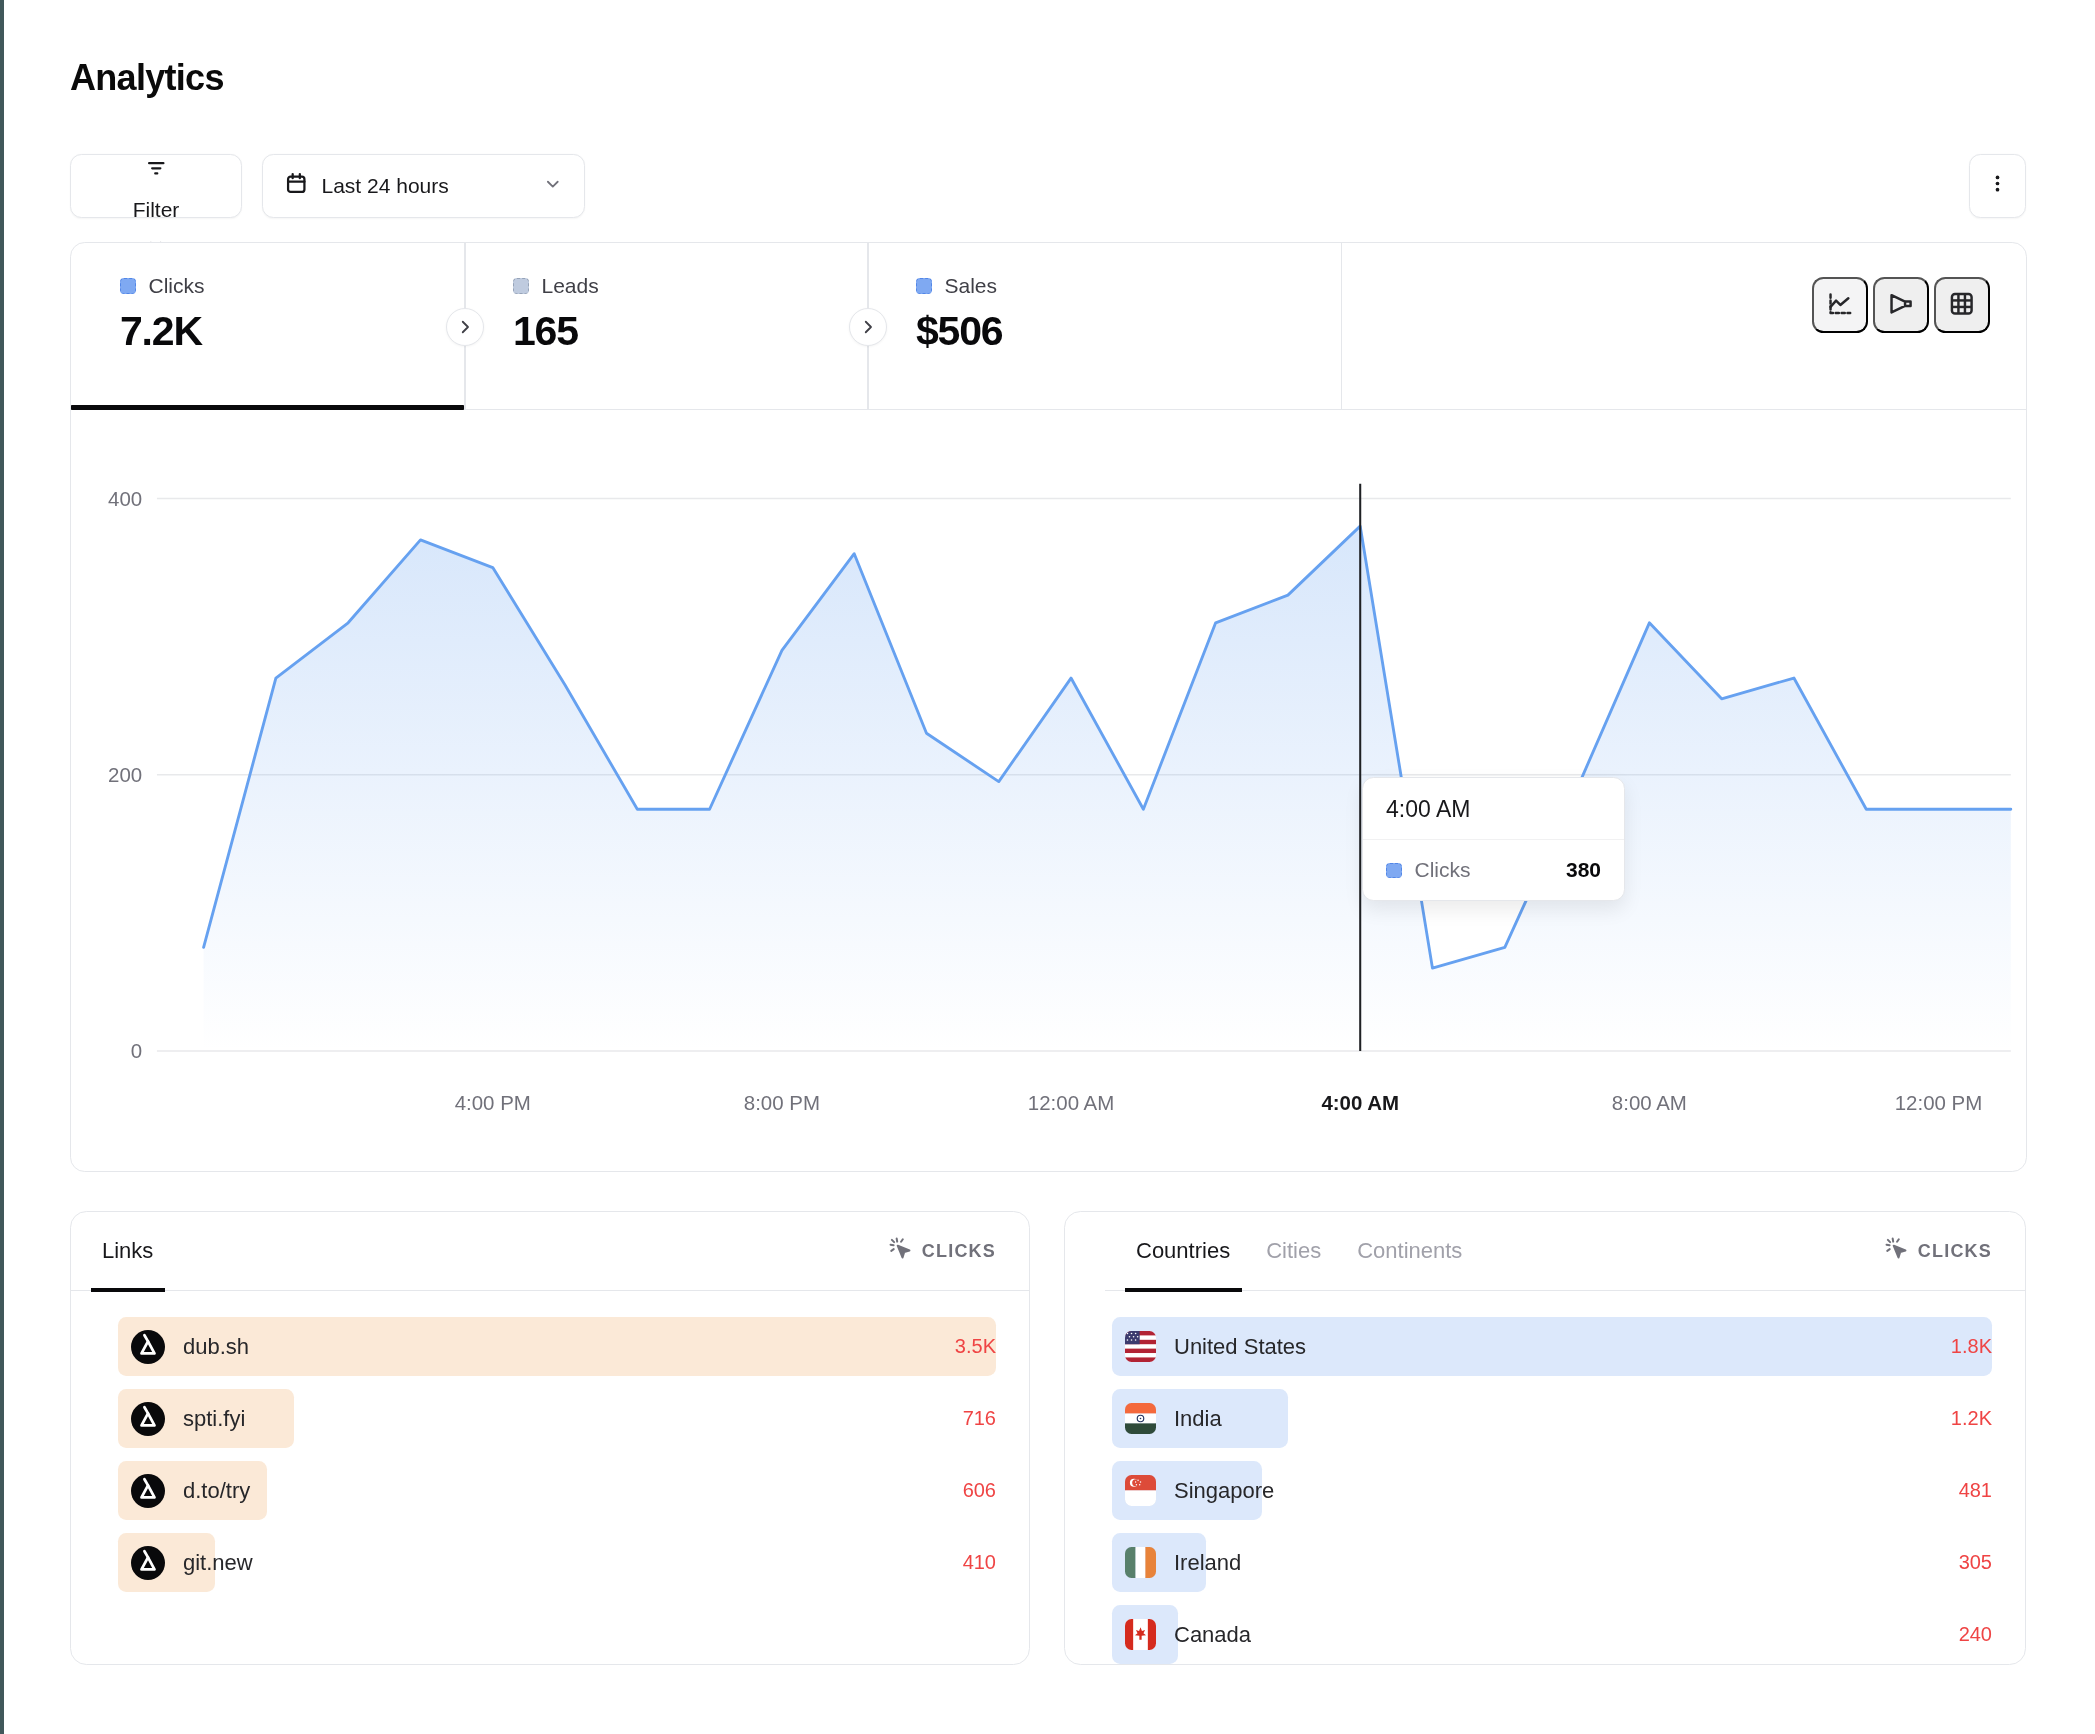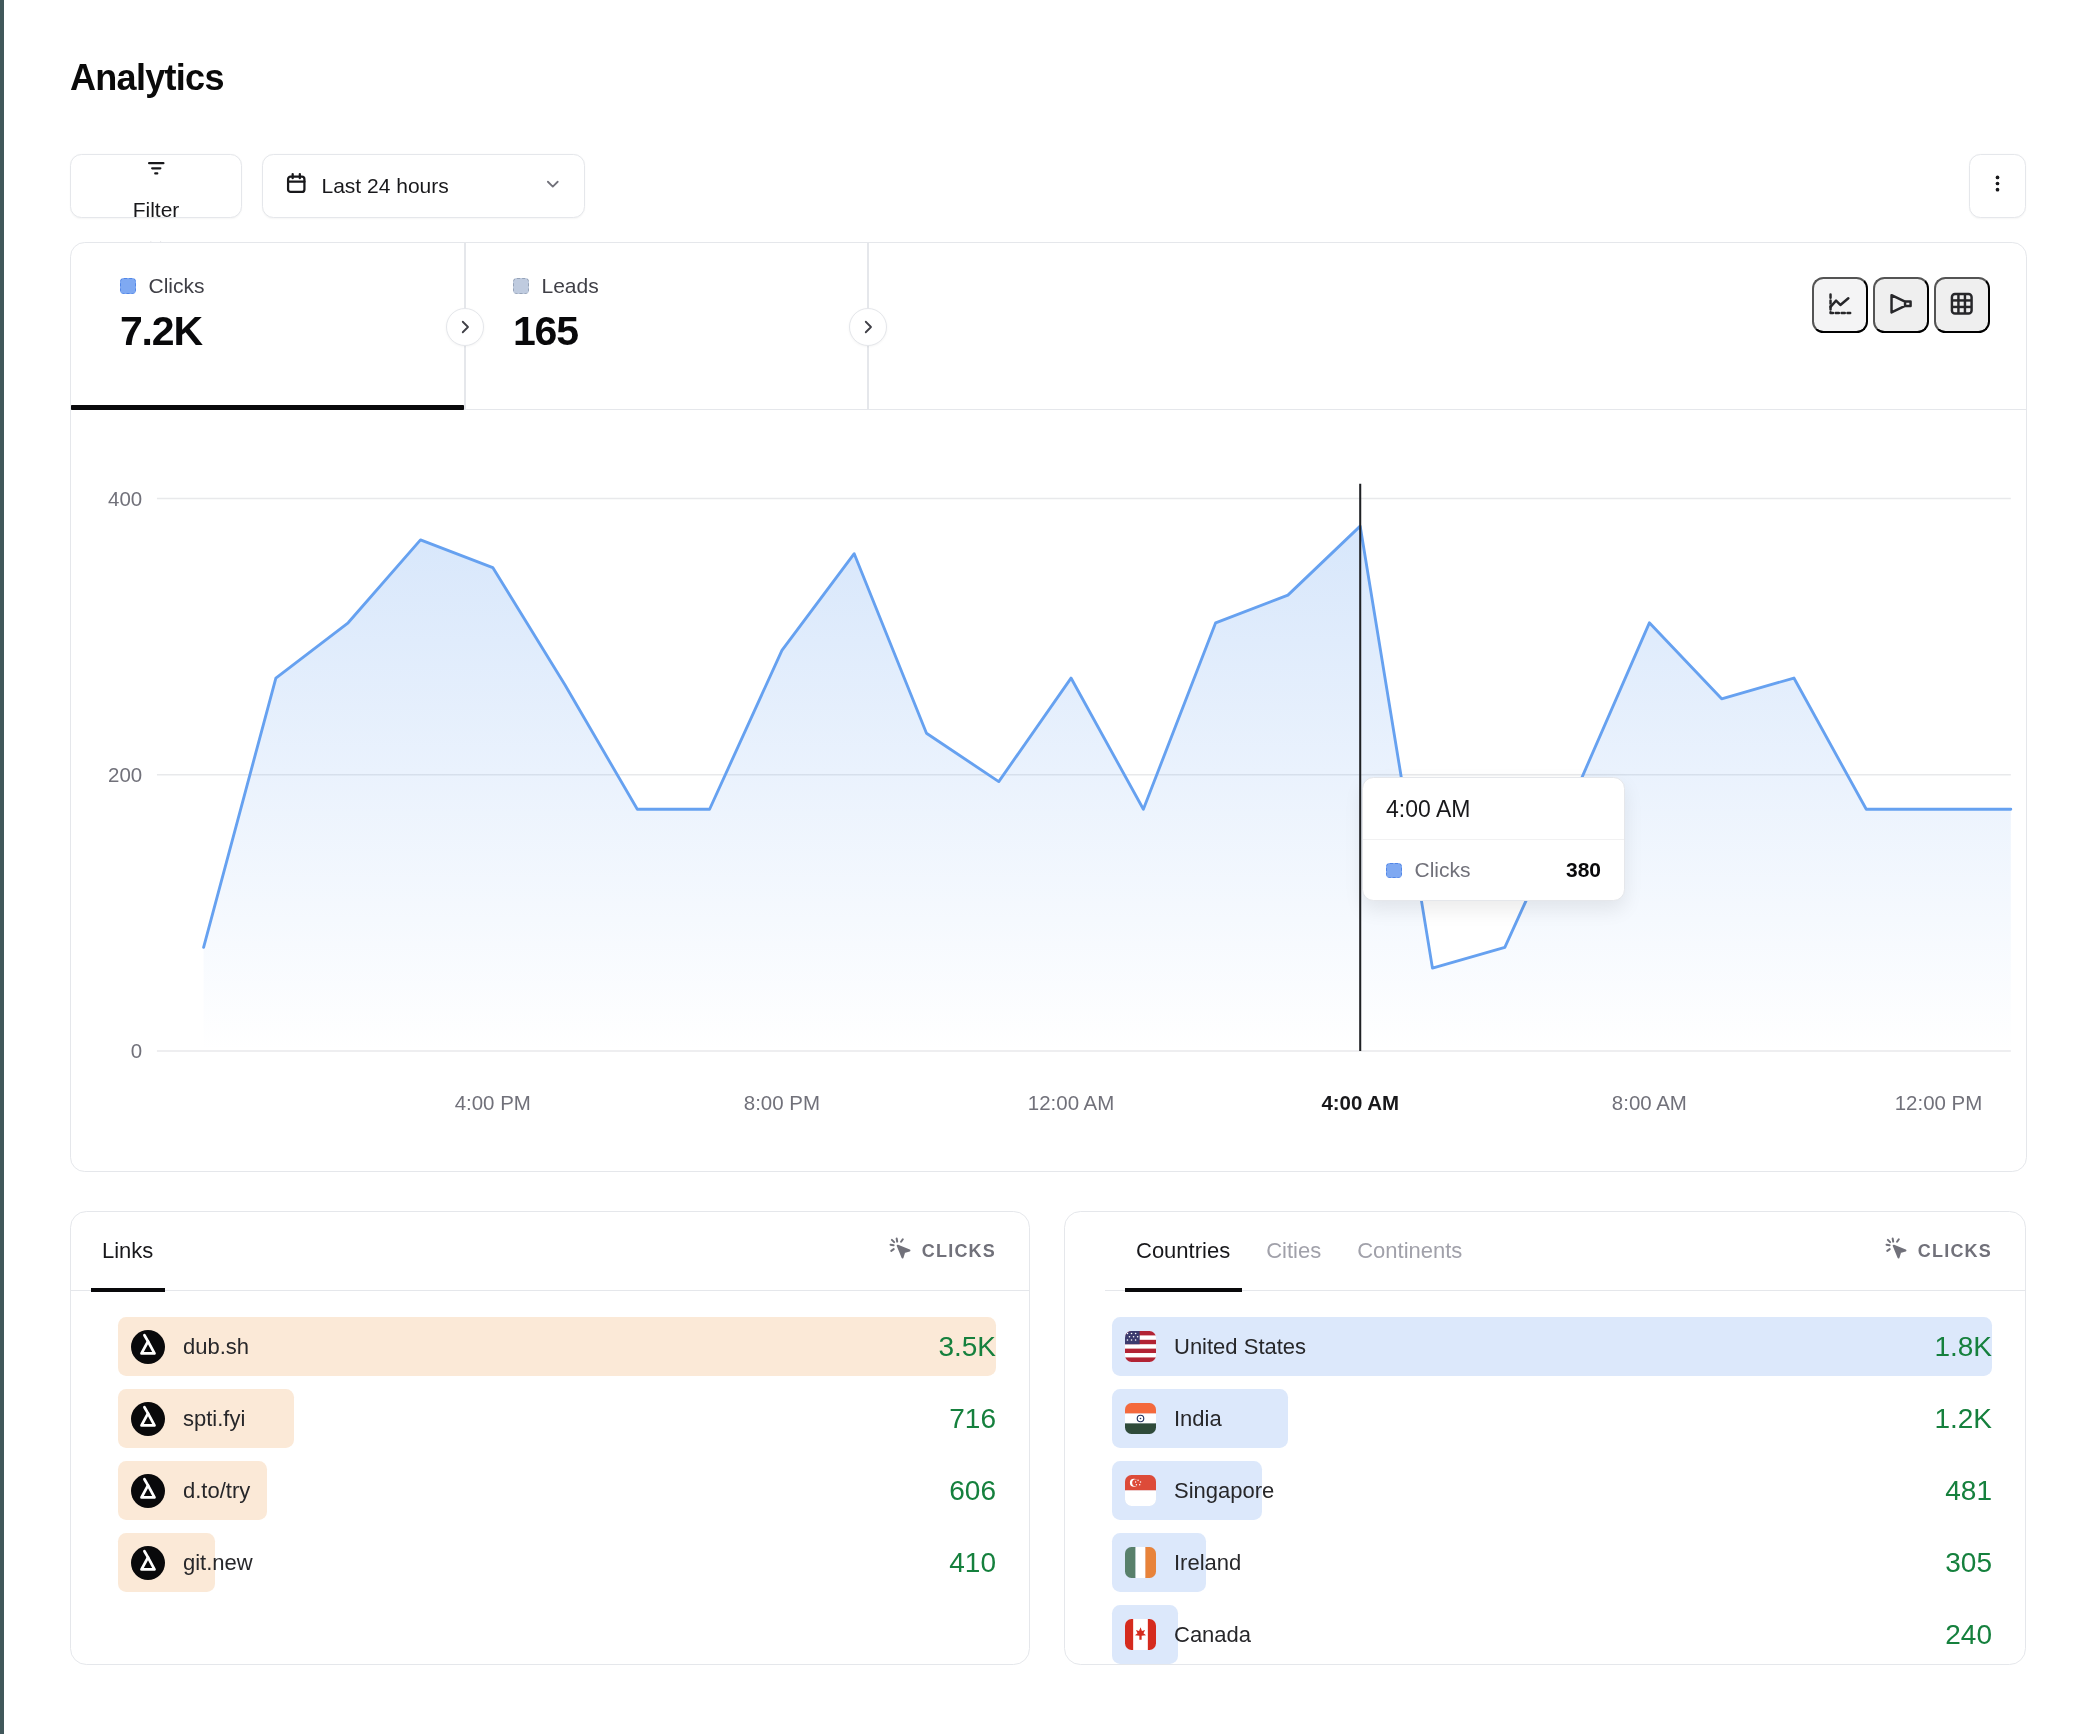--- a/index.html
+++ b/index.html
@@ -69,21 +69,21 @@
   .panel-tab.active::after { content:""; position:absolute; left:-11.5px; right:-11.5px; bottom:-1.6px; height:4.1px; background:#09090b; }
   .metric { margin-left:auto; display:flex; align-items:center; gap:9.8px; color:#71717a; font-size:18px; letter-spacing:1.2px; font-weight:600; cursor:pointer; }
 
   .rows { position:absolute; left:31px; right:33px; top:105px; }
   .row { position:relative; height:59px; margin-bottom:13px; cursor:pointer;margin-left:16px; }
   .bar { position:absolute; left:0; top:0; height:59px; border-radius:8.2px; }
   .bar-links { background:#fbe9d7; }
   .bar-geo { background:#dce8fb; }
   .row-content { position:absolute; left:0; top:0; height:59px; display:flex; align-items:center; gap:18px; padding-left:13px; }
   .row-label { font-size:22px; color:#27272a; white-space:nowrap; }
-  .row-value { position:absolute; right:0; top:0; height:59px; display:flex; align-items:center; font-size:28px; color:#15803d; }
+  .row-value { position:absolute; right:0; top:0; height:59px; display:flex; align-items:center; font-size:20px; color:#ef4444; }
   .logo-circle { width:34px; height:34px; }
   .flag { width:31px; height:31px; border-radius:6.5px; overflow:hidden; box-shadow:inset 0 0 0 0.8px rgba(0,0,0,.08); flex:0 0 auto; }
   .flag svg { display:block; }
 </style>
 </head>
 <body>
 
 <div class="page">
   <div class="edge-line"></div>
 
@@ -144,20 +144,27 @@
       </div>
 
       <div class="stat stat-2">
         <div class="stat-label">
           <span class="legend-sq sq-gray"></span>
           <span>Leads</span>
         </div>
         <div class="stat-value">165</div>
       </div>
 
+      <div class="stat stat-3">
+        <div class="stat-label">
+          <span class="legend-sq sq-blue"></span>
+          <span>Sales</span>
+        </div>
+        <div class="stat-value">$506</div>
+      </div>
 
       <div class="stat-divider divider-1"></div>
       <div class="stat-divider divider-2"></div>
       <div class="tab-underline"></div>
 
       <button class="step-btn step-1">
         <svg width="18" height="18" viewBox="0 0 24 24" fill="none" stroke="#3f3f46" stroke-width="2.4" stroke-linecap="round" stroke-linejoin="round">
             <polyline points="9,5 16,12 9,19"></polyline>
           </svg>
       </button>

